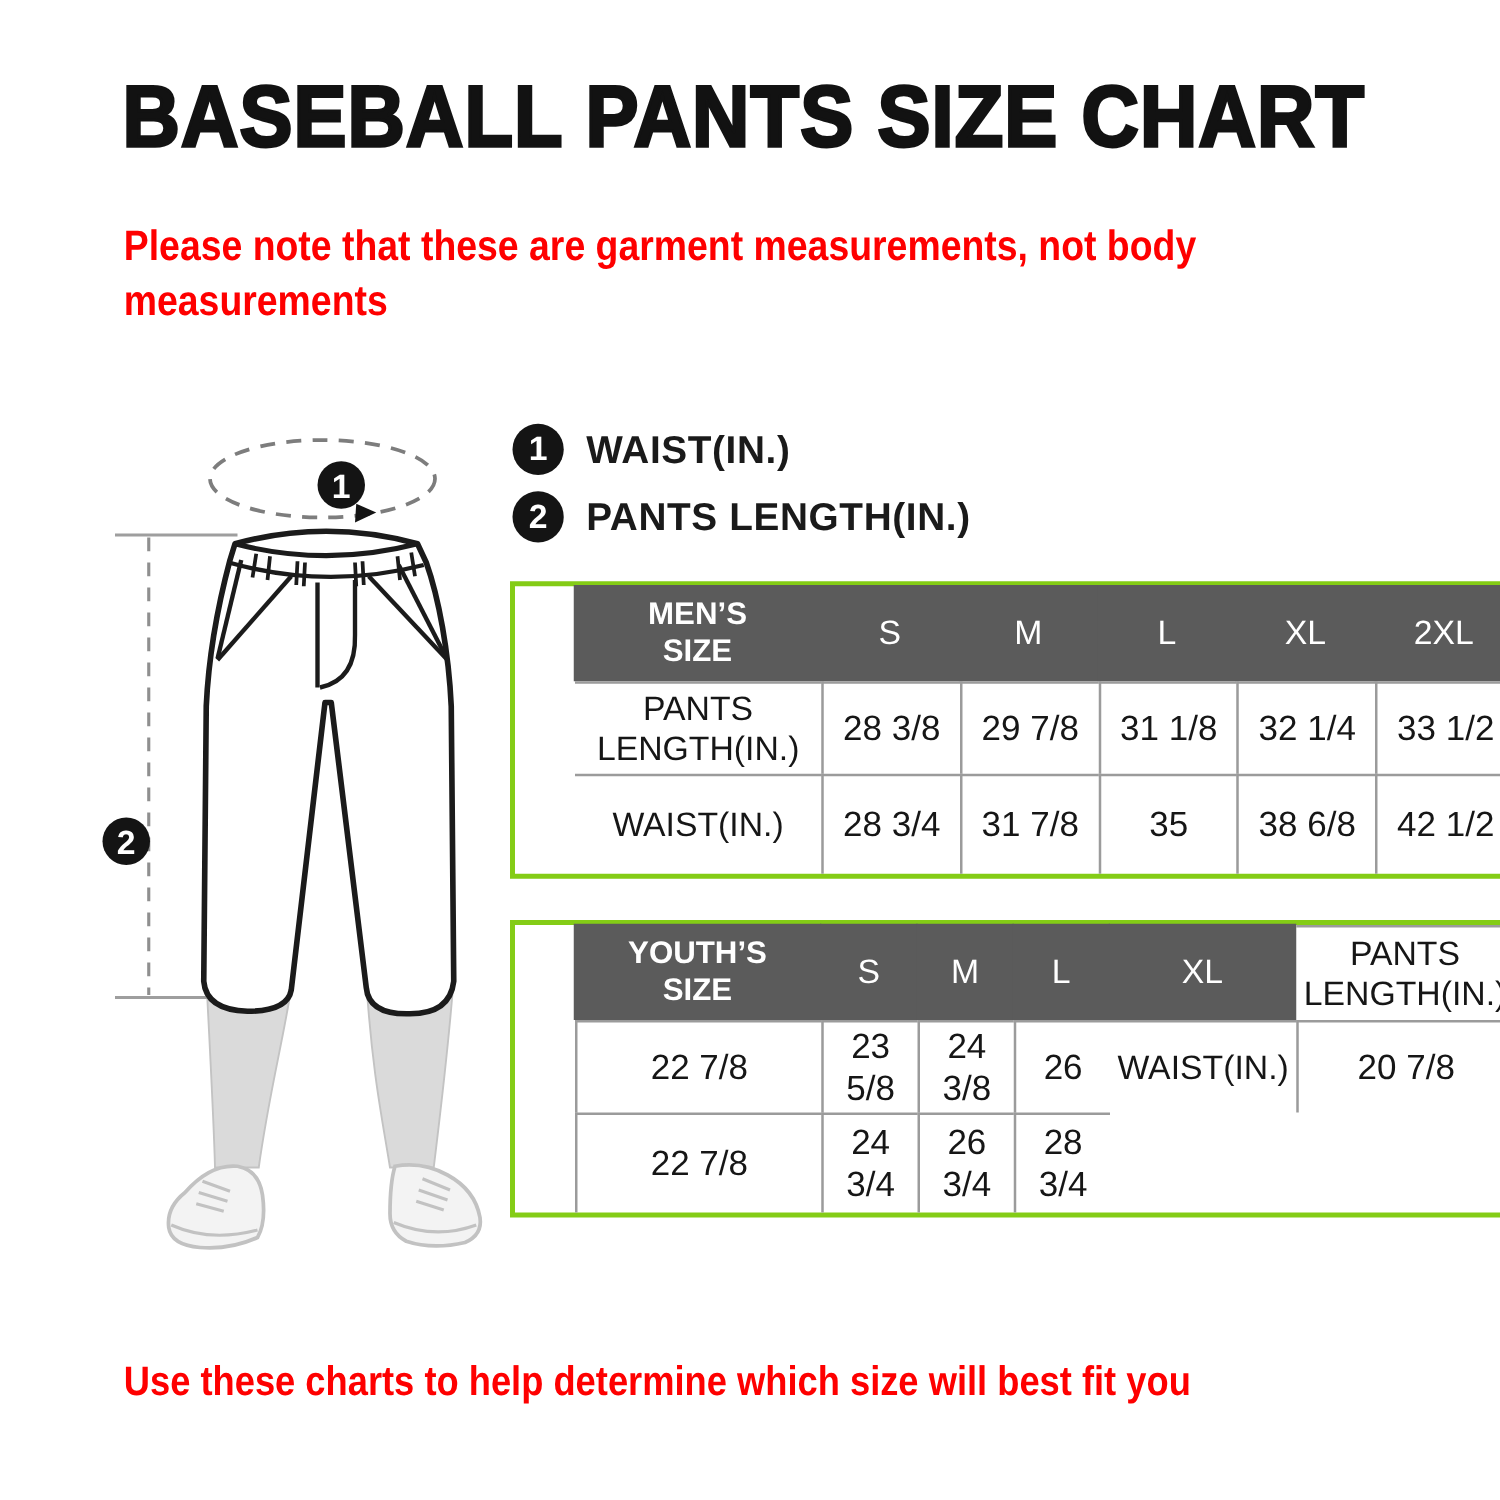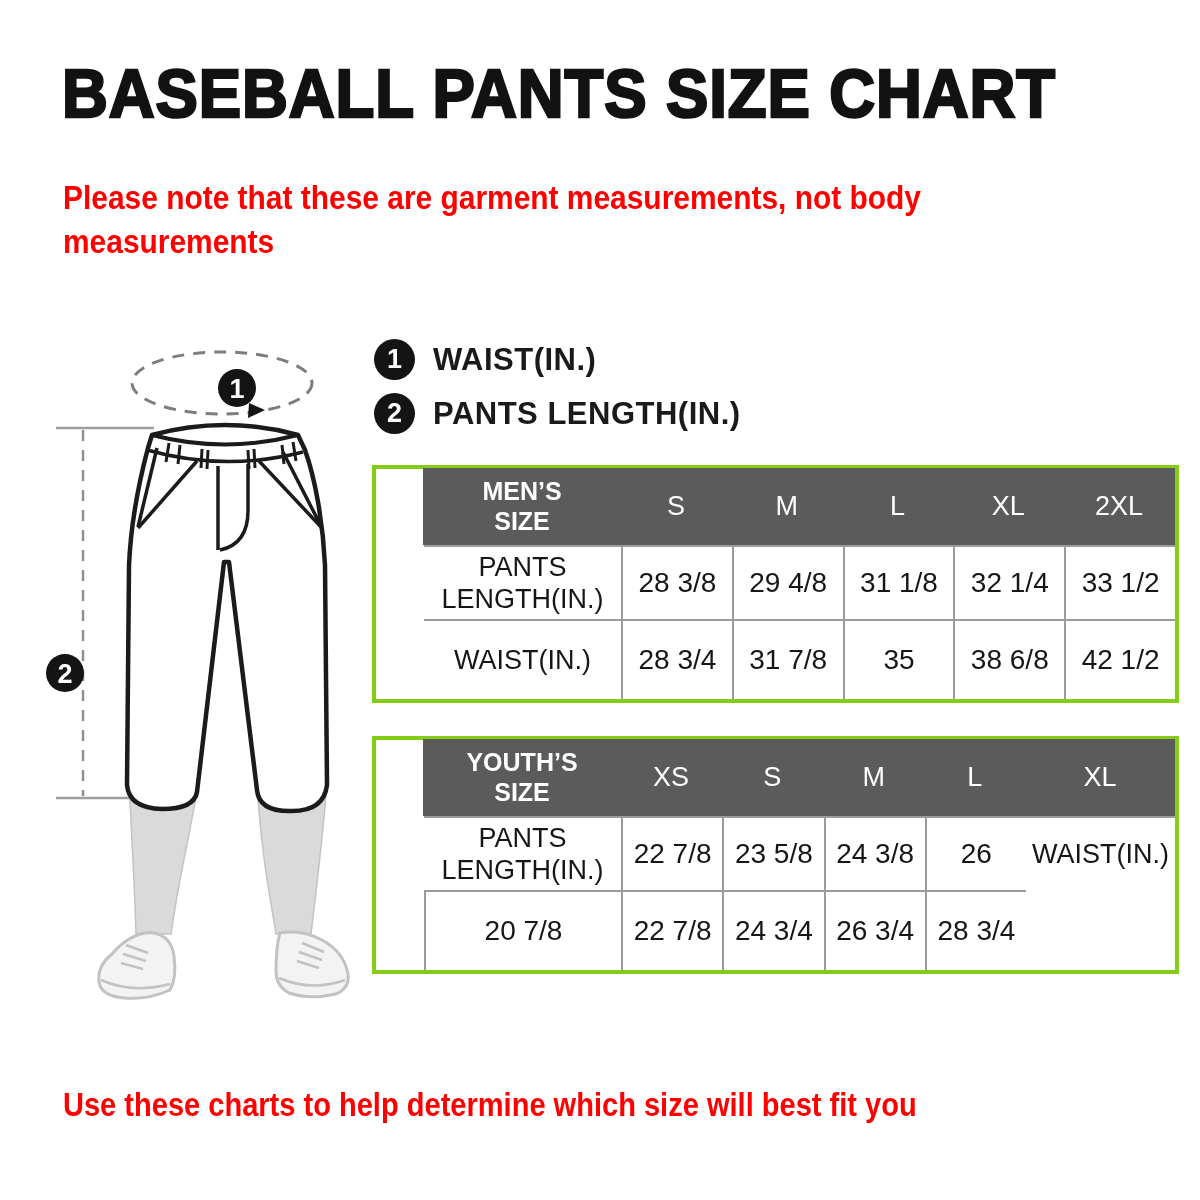--- a/index.html
+++ b/index.html
@@ -1,20 +1,20 @@
 <!DOCTYPE html>
 <html><head>
 <meta charset="utf-8">
 <style>
   html,body{margin:0;padding:0;}
   body{
     width:1200px;height:1200px;background:#ffffff;
     font-family:"Liberation Sans",sans-serif;position:relative;overflow:hidden;
   }
-  .page{position:absolute;inset:0;}
+  .page{position:absolute;inset:0;margin-left:36px;}
 
   
   .title{
     position:absolute;left:62px;top:54px;
     font-size:69px;font-weight:700;color:#121212;
     -webkit-text-stroke:2.6px #121212;
     white-space:nowrap;letter-spacing:1px;
     transform:scaleX(0.92);transform-origin:left top;
   }
   .note{
@@ -145,37 +145,36 @@
     <div class="th corner">MEN’S
 SIZE</div>
     <div class="th">S</div>
     <div class="th">M</div>
     <div class="th">L</div>
     <div class="th">XL</div>
     <div class="th">2XL</div>
 
     <div class="td first">PANTS LENGTH(IN.)</div>
     <div class="td">28 3/8</div>
-    <div class="td">29 4/8</div>
+    <div class="td">29 7/8</div>
     <div class="td">31 1/8</div>
     <div class="td">32 1/4</div>
     <div class="td">33 1/2</div>
 
     <div class="td first">WAIST(IN.)</div>
     <div class="td">28 3/4</div>
     <div class="td">31 7/8</div>
     <div class="td">35</div>
     <div class="td">38 6/8</div>
     <div class="td">42 1/2</div>
   </div>
 
   <div class="size-table youths">
     <div class="th corner">YOUTH’S
 SIZE</div>
-    <div class="th">XS</div>
     <div class="th">S</div>
     <div class="th">M</div>
     <div class="th">L</div>
     <div class="th">XL</div>
 
     <div class="td first">PANTS LENGTH(IN.)</div>
     <div class="td">22 7/8</div>
     <div class="td">23 5/8</div>
     <div class="td">24 3/8</div>
     <div class="td">26</div>

